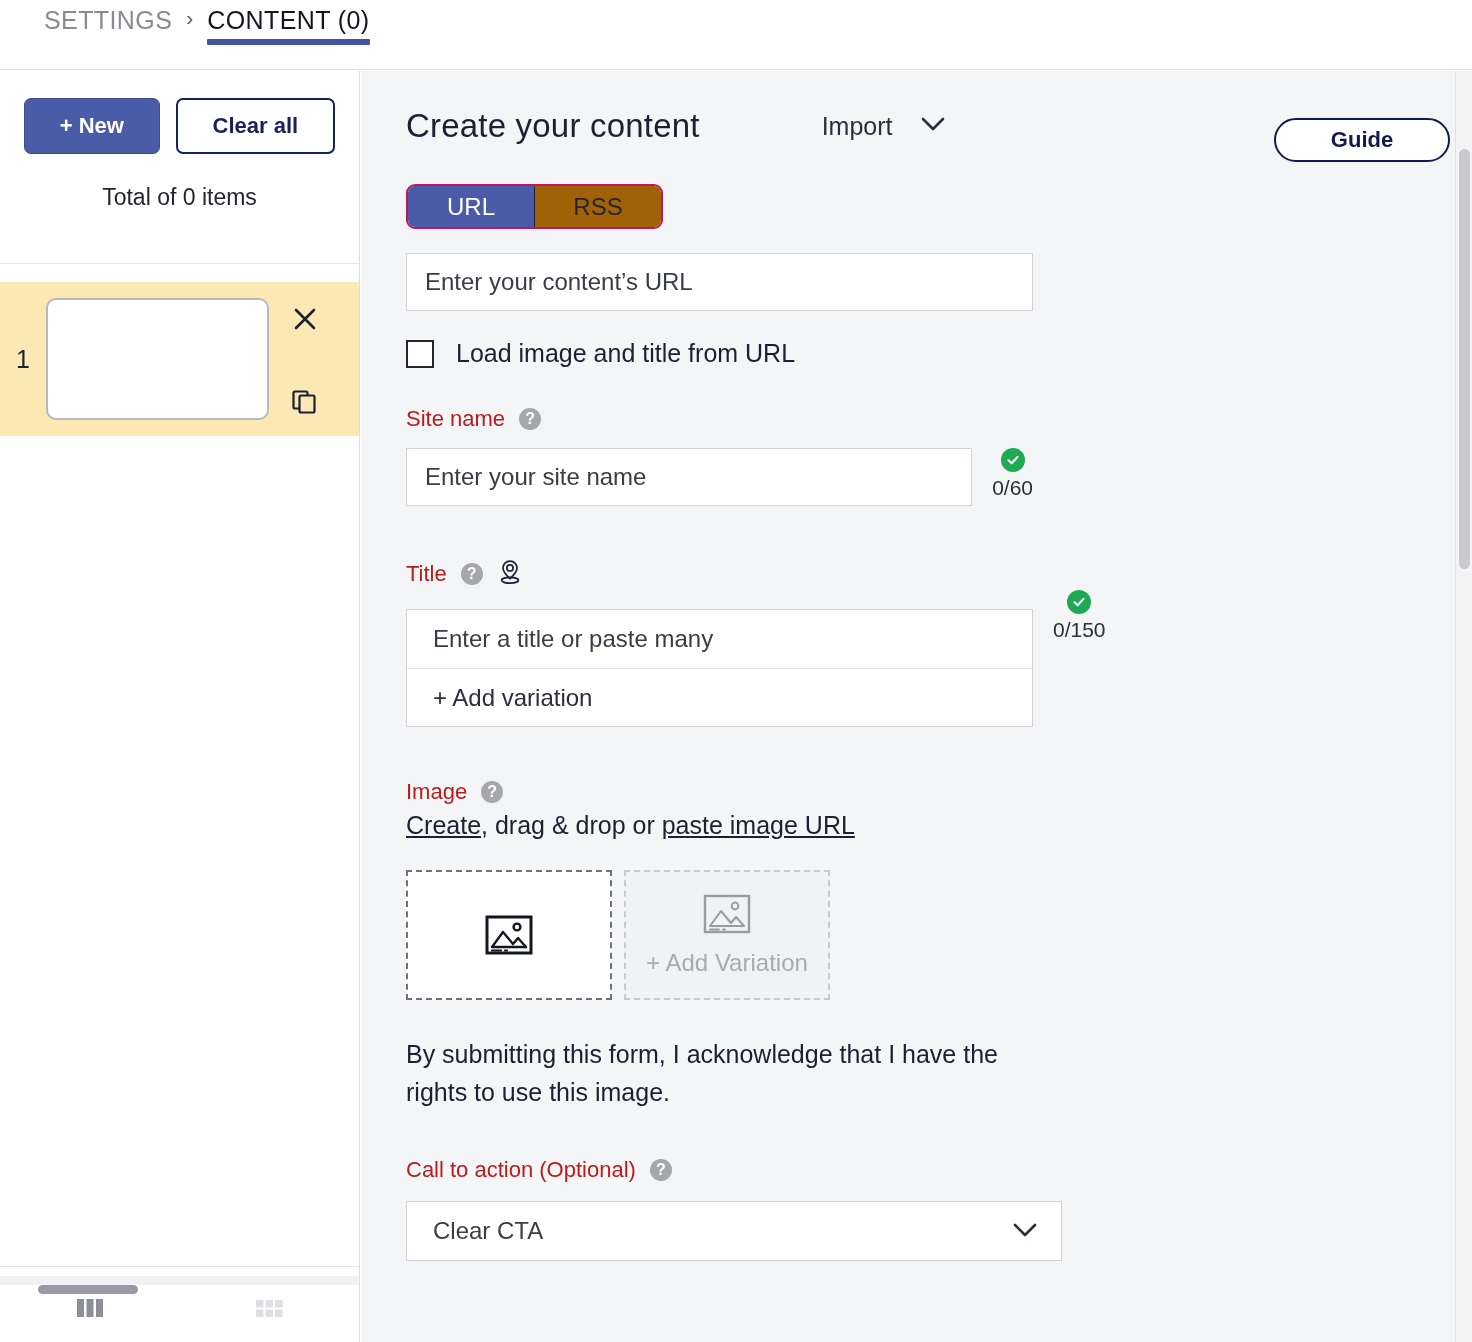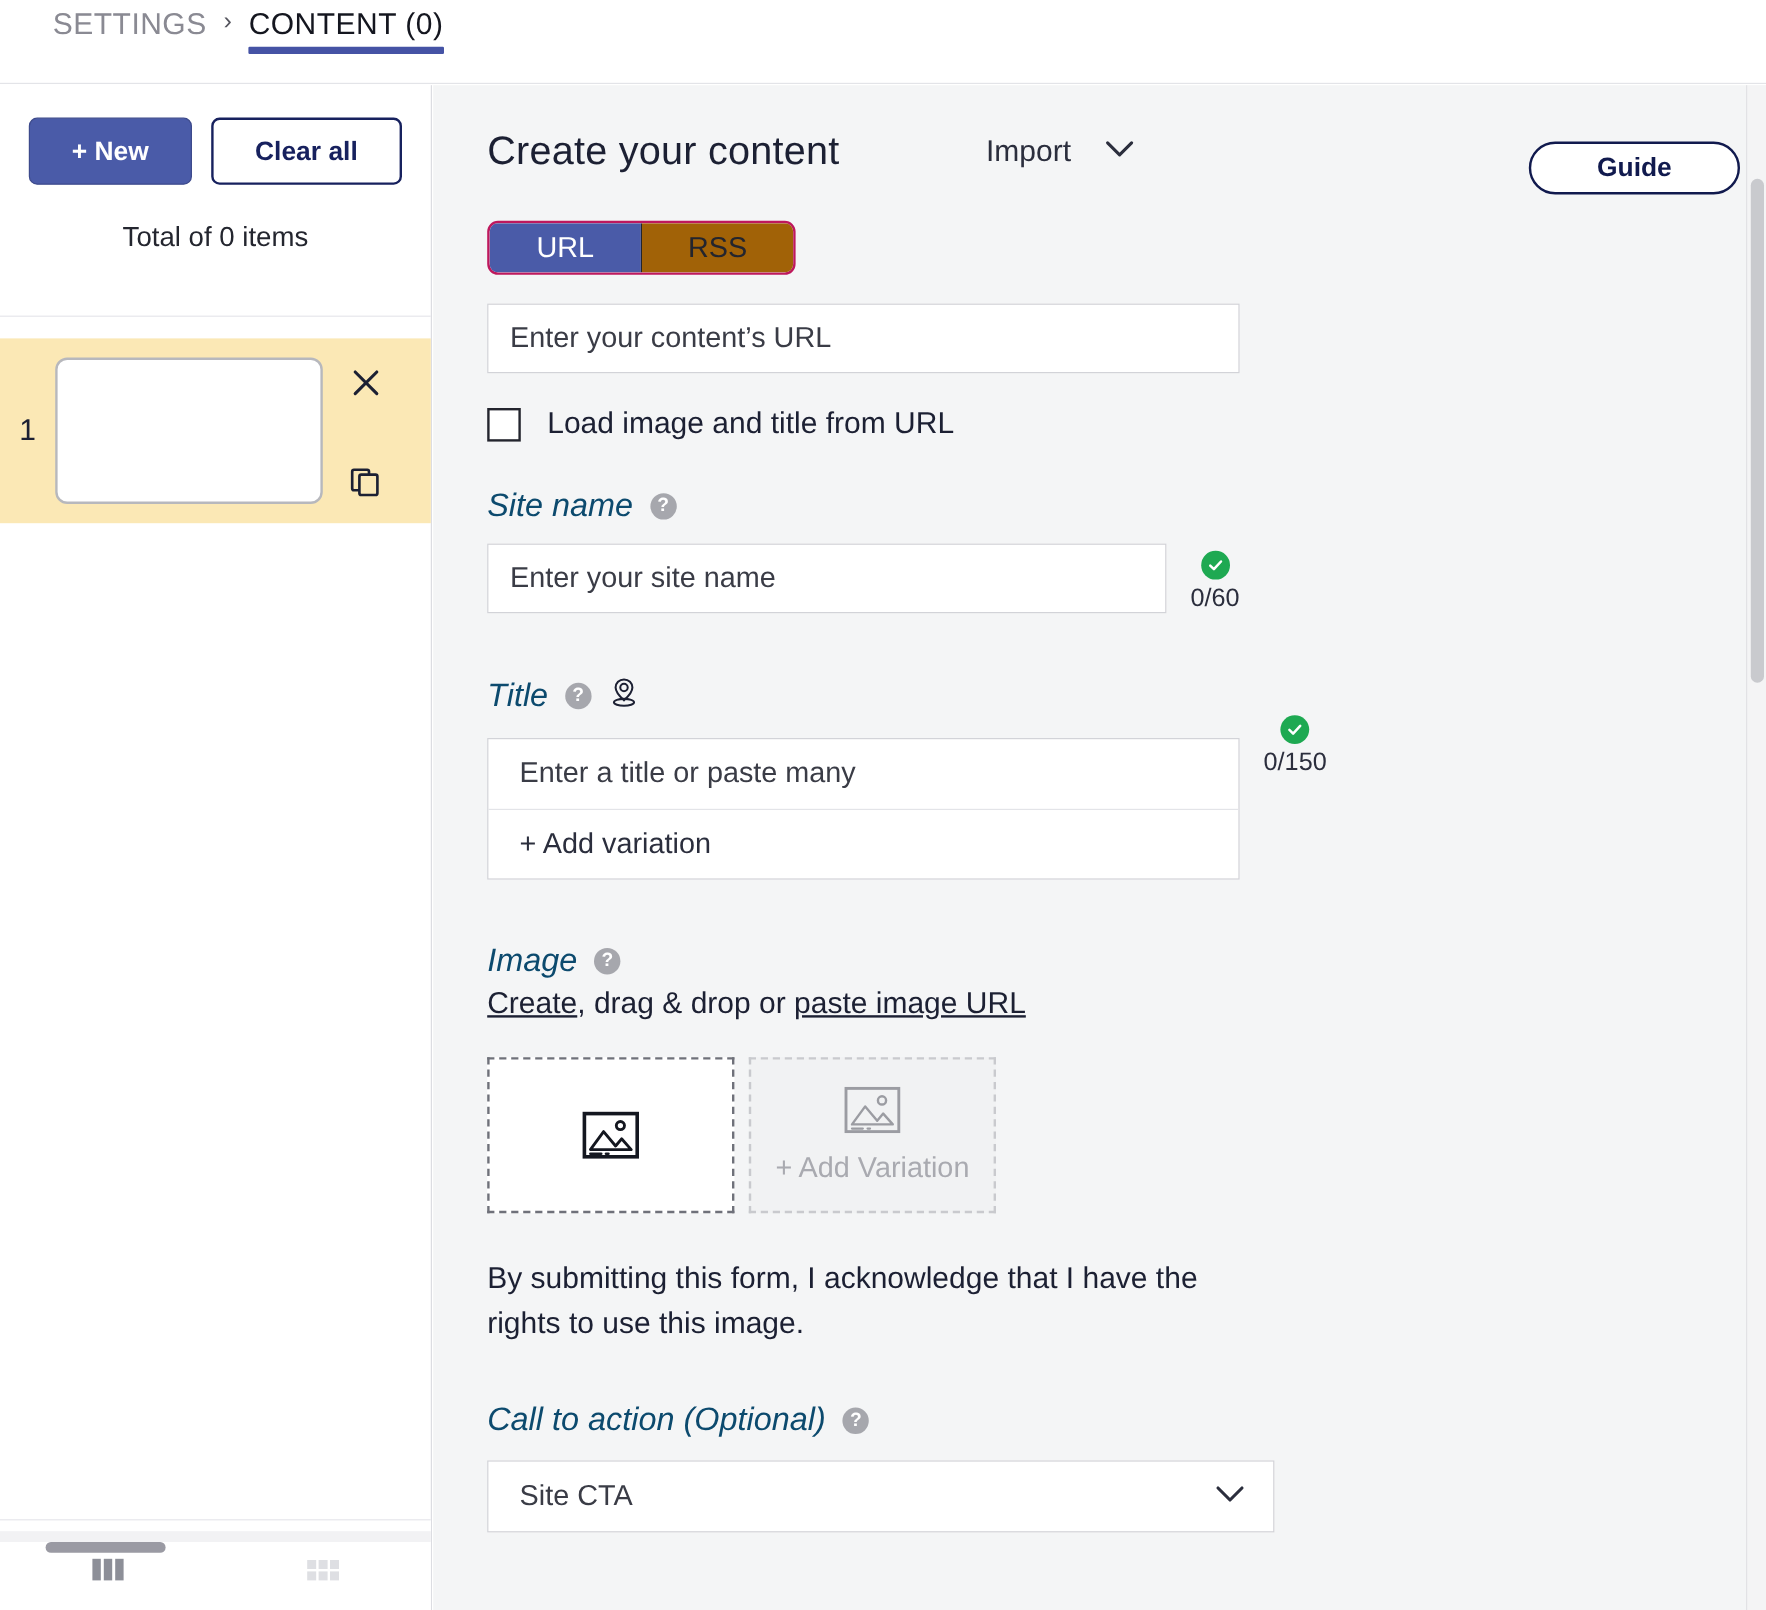--- a/index.html
+++ b/index.html
@@ -153,21 +153,21 @@
   .url-box { margin-top: 24px; width: 627px; }
 
   .checkrow { display: flex; align-items: center; margin-top: 28px; }
   .checkbox {
     width: 28px; height: 28px; border: 2px solid #23252e;
     background: #ffffff; cursor: pointer;
   }
   .checkrow-label { font-size: 25px; margin-left: 22px; color: #1c2033; }
 
   .label-row { display: flex; align-items: center; gap: 14px; }
-  .label-text { font-size: 27px; color: #0c4a6e; font-style: italic; }
+  .label-text { font-size: 22px; color: #b91c1c; }
 
   .help-icon {
     width: 22px; height: 22px; border-radius: 50%;
     background: #a6a7ad; color: #ffffff;
     font-size: 16px; font-weight: bold;
     display: flex; align-items: center; justify-content: center;
     cursor: pointer; line-height: 1;
   }
 
   .input-with-counter { display: flex; align-items: flex-start; }
@@ -175,21 +175,21 @@
     display: flex; flex-direction: column; align-items: center;
     margin-left: 20px;
   }
   .check-badge {
     width: 24px; height: 24px; border-radius: 50%;
     background: #1ea952; display: flex; align-items: center; justify-content: center;
   }
   .counter-text { font-size: 21px; color: #2b2e3d; margin-top: 4px; }
 
   .site-name-sec { margin-top: 38px; }
-  .site-name-box { width: 627px; margin-top: 16px; align-items: flex-end; }
+  .site-name-box { width: 627px; margin-top: 16px; }
 
   .title-sec { margin-top: 52px; }
   .title-stack {
     width: 627px; margin-top: 19px;
     border: 1px solid #d2d3d8; background: #ffffff;
   }
   .title-stack .row {
     height: 58px; display: flex; align-items: center;
     padding: 0 18px 0 26px; font-size: 24px; color: #3a3c46; cursor: text;
   }
@@ -411,21 +411,21 @@
       <div class="rights-text">By submitting this form, I acknowledge that I have the rights to use this image.</div>
     </div>
 
     
     <div class="cta-sec">
       <div class="label-row">
         <span class="label-text">Call to action (Optional)</span>
         <span class="help-icon">?</span>
       </div>
       <div class="cta-box">
-        <span>Site CTA</span>
+        <span>Clear CTA</span>
         <span>
           <svg width="28" height="18" viewBox="0 0 28 18">
             <path d="M4 4 L14 14 L24 4" stroke="#2b2e3d" stroke-width="2.6" fill="none" stroke-linecap="round" stroke-linejoin="round"></path>
           </svg>
         </span>
       </div>
     </div>
 
   </div>
 </div>

